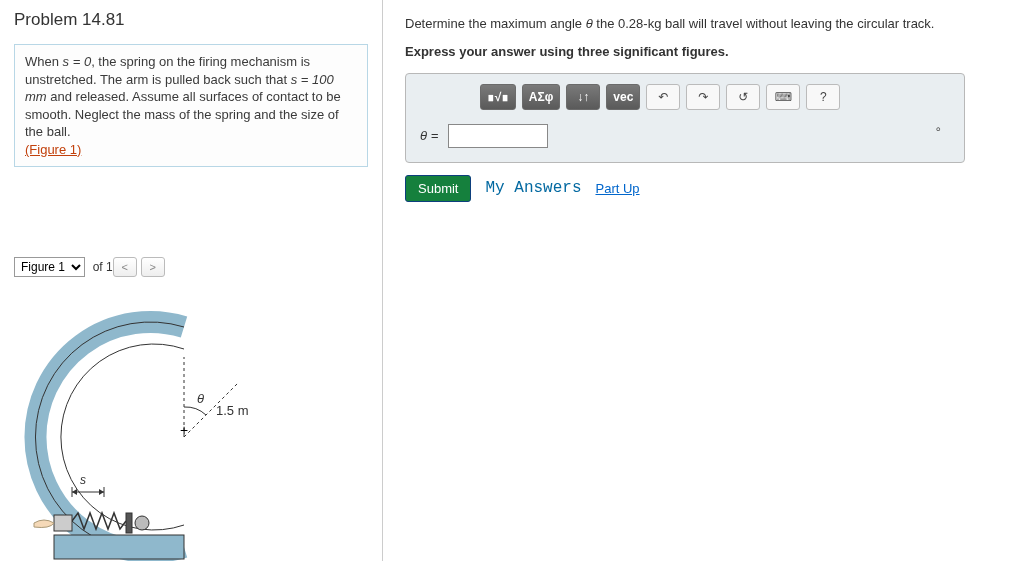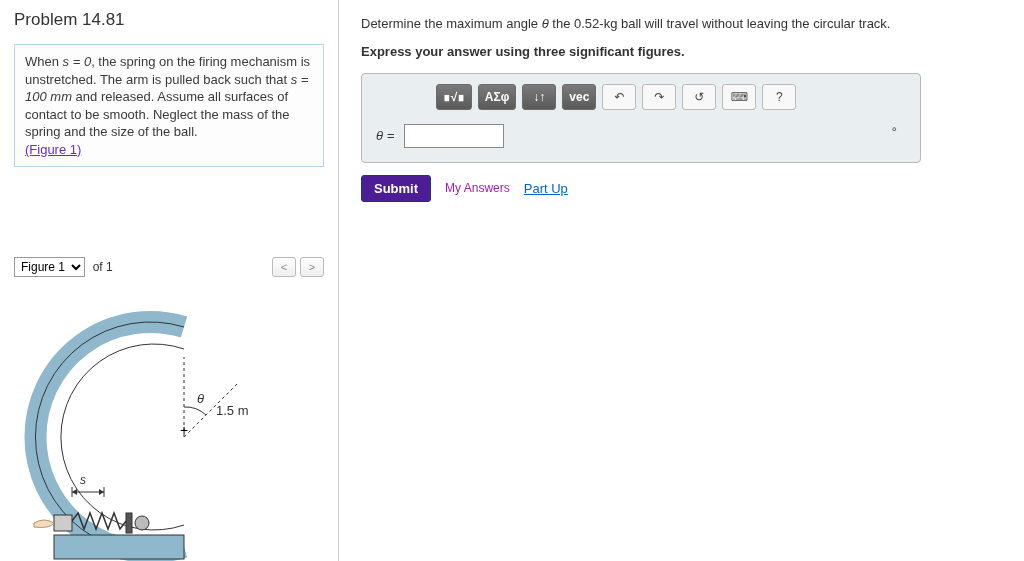--- a/index.html
+++ b/index.html
@@ -6,21 +6,21 @@
   body {
     font-family: Arial, Helvetica, sans-serif;
     font-size: 13px;
     color: #333;
     background: #fff;
     width: 1024px;
     height: 561px;
     display: flex;
   }
   .left-panel {
-    width: 339px;
+    width: 383px;
     border-right: 1px solid #ccc;
     padding: 10px 14px;
     position: relative;
   }
   .right-panel {
     flex: 1;
     padding: 14px 22px;
   }
   .problem-title {
     font-size: 17px;
@@ -29,29 +29,28 @@
   }
   .problem-box {
     border: 1px solid #b8d7e6;
     background: #fdfdfd;
     padding: 8px 10px;
     line-height: 1.35;
     color: #3a3a3a;
     margin-bottom: 90px;
   }
   .problem-box .fig-link {
-    color: #6d28d9;
+    color: #c2410c;
     text-decoration: underline;
     cursor: pointer;
     text-align: center;
   }
   .figure-header {
     display: flex;
     align-items: center;
-    justify-content: space-between;
     margin-bottom: 10px;
   }
   .figure-select {
     border: 1px solid #999;
     background: #fff;
     font-size: 12px;
     padding: 1px 2px;
   }
   .figure-of { font-size: 12px; margin-left: 4px; }
   .nav-btns { display: flex; gap: 4px; }
@@ -140,30 +139,30 @@
     font-size: 12px;
     color: #555;
   }
   .submit-row {
     margin-top: 12px;
     display:flex;
     align-items:center;
     gap: 14px;
   }
   .submit-btn {
-    background: #4c1d95;
+    background: #15803d;
     color: #fff;
     border: 1px solid #0d3f7d;
     border-radius: 3px;
     padding: 5px 12px;
     font-size: 13px;
-    font-weight: bold;
-    cursor: pointer;
-  }
-  .my-answers { color: #a21caf; font-size: 12px; }
+    font-weight: normal;
+    cursor: pointer;
+  }
+  .my-answers { color: #0369a1; font-size: 16px; font-family: Liberation Mono, monospace; }
   .giveup { color: #0066cc; text-decoration: underline; cursor: pointer; font-size: 13px;}
 </style>
 </head>
 <body>
 
 <div class="left-panel">
   <div class="problem-title">Problem 14.81</div>
 
   <div class="problem-box">
     <span>When </span><i>s = 0</i><span>, the spring on the firing mechanism is unstretched. The arm is pulled back such that </span><i>s = 100 mm</i><span> and released. Assume all surfaces of contact to be smooth. Neglect the mass of the spring and the size of the ball.</span><br>
@@ -217,21 +216,21 @@
     <div style="position:absolute;left:183px;top:104px;font-size:13px;font-style:italic">θ</div>
     <div style="position:absolute;left:202px;top:116px;font-size:13px">1.5 m</div>
     <div style="position:absolute;left:66px;top:186px;font-size:12px;font-style:italic">s</div>
     <div style="position:absolute;left:88px;top:278px;font-size:13px;font-style:italic">k = 1500 N/m</div>
   </div>
 </div>
 
 <div class="right-panel">
 
   <div class="question-text">
-    <span>Determine the maximum angle </span><i>θ</i><span> the 0.52-</span><span>kg</span><span> ball will travel without leaving the circular track.</span>
+    <span>Determine the maximum angle </span><i>θ</i><span> the 0.28-</span><span>kg</span><span> ball will travel without leaving the circular track.</span>
   </div>
 
   <div class="instruct">Express your answer using three significant figures.</div>
 
   <div class="answer-box">
     <div class="toolbar">
       <div class="tool">∎√∎</div>
       <div class="tool">ΑΣφ</div>
       <div class="tool">↓↑</div>
       <div class="tool">vec</div>

